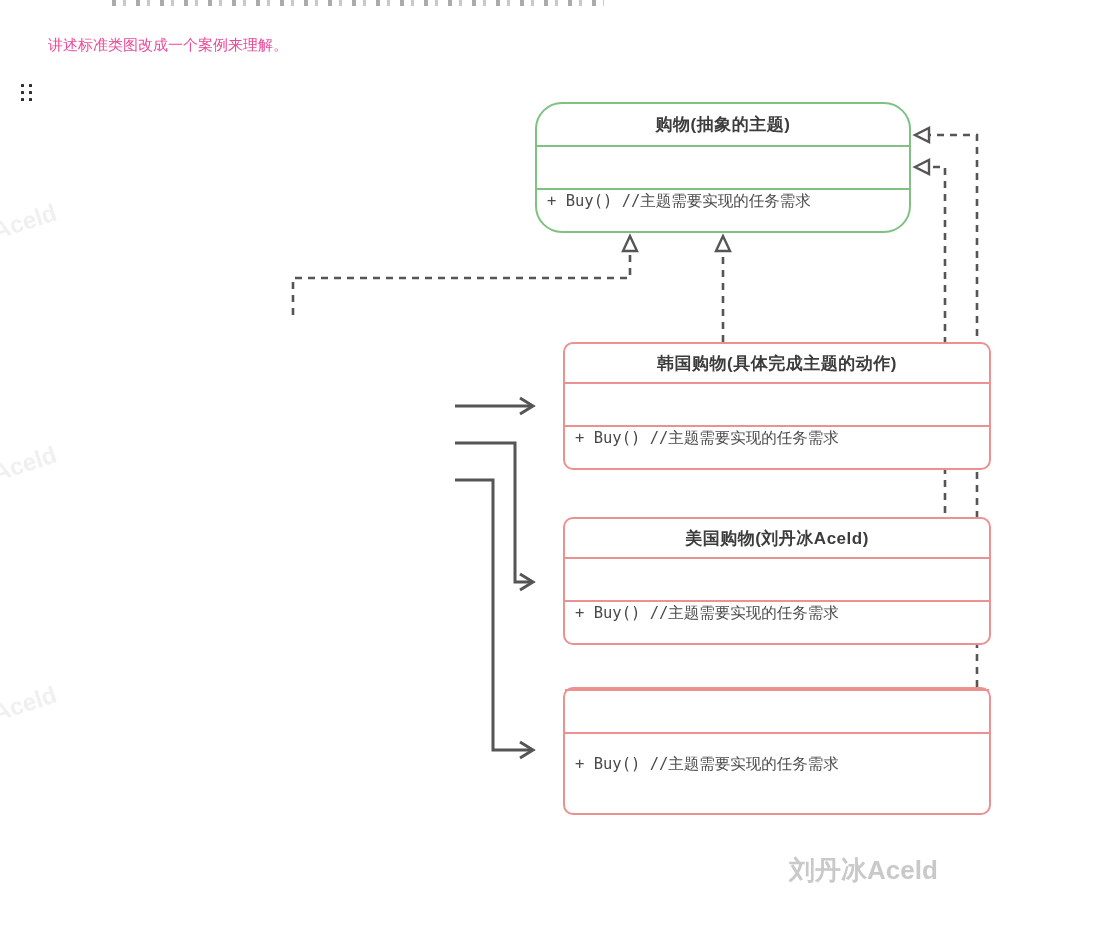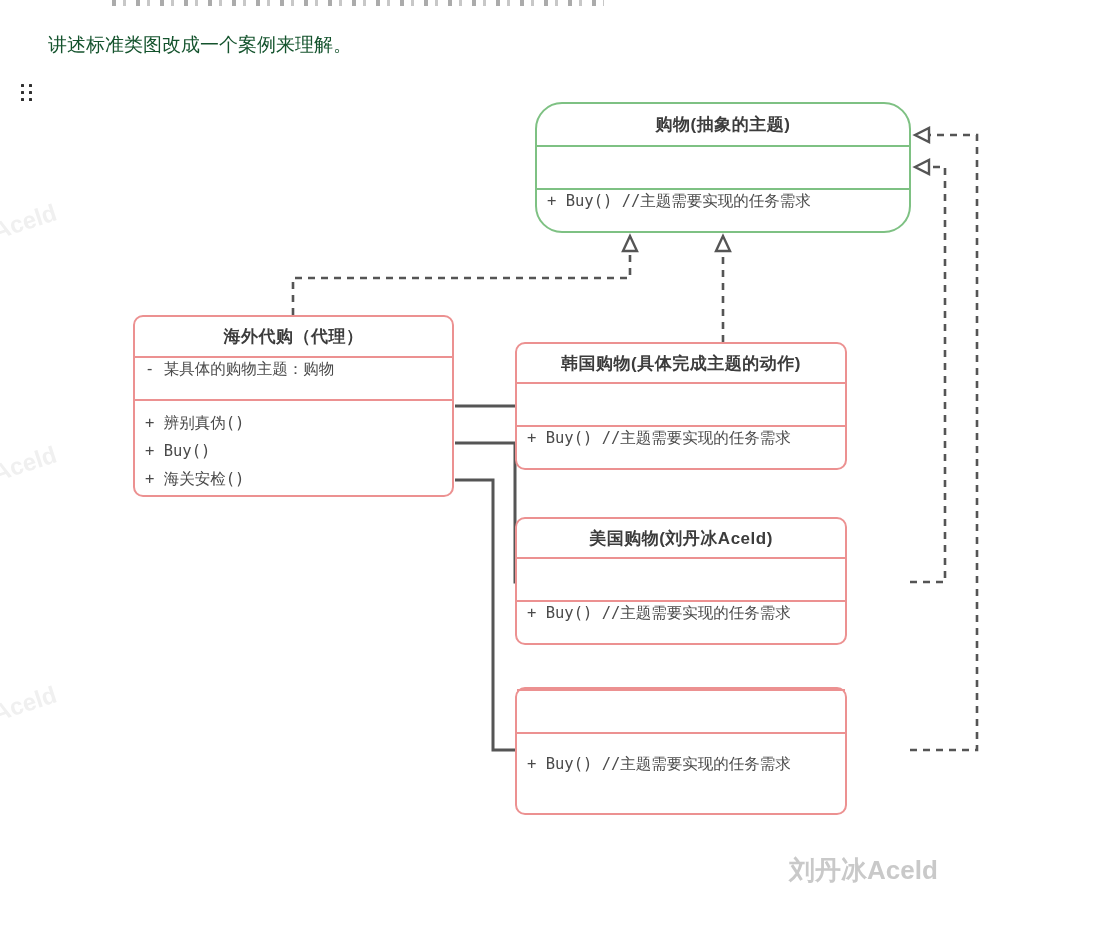--- a/index.html
+++ b/index.html
@@ -17,21 +17,21 @@
     position:absolute; left:112px; top:0; width:492px; height:6px;
     background:repeating-linear-gradient(90deg,
       #8f8f8f 0 4px, transparent 4px 11px,
       #b5b5b5 11px 14px, transparent 14px 24px);
     opacity:.75;
   }
 
   
   .intro {
     position:absolute; left:48px; top:33px;
-    font-size:19px; line-height:24px; color:#14532d;
+    font-size:15px; line-height:24px; color:#ec4899;
   }
 
   
   .drag-handle {
     position:absolute; left:21px; top:84px;
     display:grid; grid-template-columns:3px 3px; grid-template-rows:3px 3px 3px;
     column-gap:5px; row-gap:4px; cursor:grab;
   }
   .drag-handle i { width:3px; height:3px; background:#2f2f2f; border-radius:0.5px; display:block; }
 
@@ -83,21 +83,21 @@
   #box-abstract { left:535px; top:102px; width:376px; height:131px;border-radius:27px; }
   #box-abstract .uml-title { height:41px; }
   #box-abstract .sec-mid   { height:43px; }
   #box-abstract .sec-met   { flex:1 1 auto; }
 
   #box-proxy { left:133px; top:315px; width:321px; height:182px; }
   #box-proxy .uml-title { height:39px; }
   #box-proxy .sec-attr  { height:43px; }
   #box-proxy .sec-met   { flex:1 1 auto; }
 
-  .concrete { left:515px; width:332px; height:128px; }
+  .concrete { left:563px; width:428px; height:128px; }
   .concrete .uml-title { height:38px; }
   .concrete .sec-mid   { height:43px; }
   .concrete .sec-met   { flex:1 1 auto; }
   #box-korea  { top:342px; }
   #box-usa    { top:517px; }
   #box-africa { top:687px; }
 
   
   svg.connectors { position:absolute; inset:0; pointer-events:none; }
   .dash  { stroke:#555555; stroke-width:2.6; fill:none; stroke-dasharray:7 6; }
@@ -150,29 +150,20 @@
     <polyline class="solid" points="455,480 493,480 493,750 531,750"></polyline>
     <polyline class="vhead" points="520,742 533,750 520,758"></polyline>
   </svg>
 
   <div id="box-abstract" class="uml-box green">
     <div class="uml-title">购物(抽象的主题)</div>
     <div class="uml-sec sec-mid"></div>
     <div class="uml-sec sec-met uml-text">+ Buy() //主题需要实现的任务需求</div>
   </div>
 
-  <div id="box-proxy" class="uml-box red">
-    <div class="uml-title">海外代购（代理）</div>
-    <div class="uml-sec sec-attr uml-text">- 某具体的购物主题：购物</div>
-    <div class="uml-sec sec-met uml-lines">
-      <div>+ 辨别真伪()</div>
-      <div>+ Buy()</div>
-      <div>+ 海关安检()</div>
-    </div>
-  </div>
 
   <div id="box-korea" class="uml-box red concrete">
     <div class="uml-title">韩国购物(具体完成主题的动作)</div>
     <div class="uml-sec sec-mid"></div>
     <div class="uml-sec sec-met uml-text">+ Buy() //主题需要实现的任务需求</div>
   </div>
 
   <div id="box-usa" class="uml-box red concrete">
     <div class="uml-title">美国购物(刘丹冰Aceld)</div>
     <div class="uml-sec sec-mid"></div>

